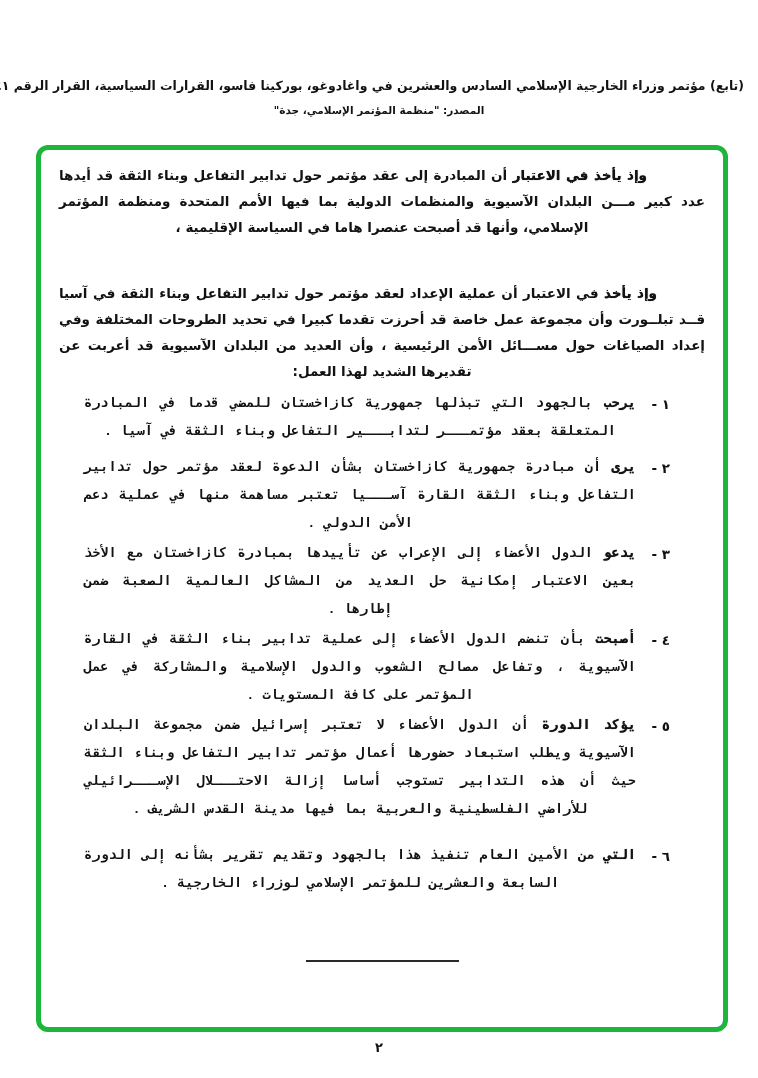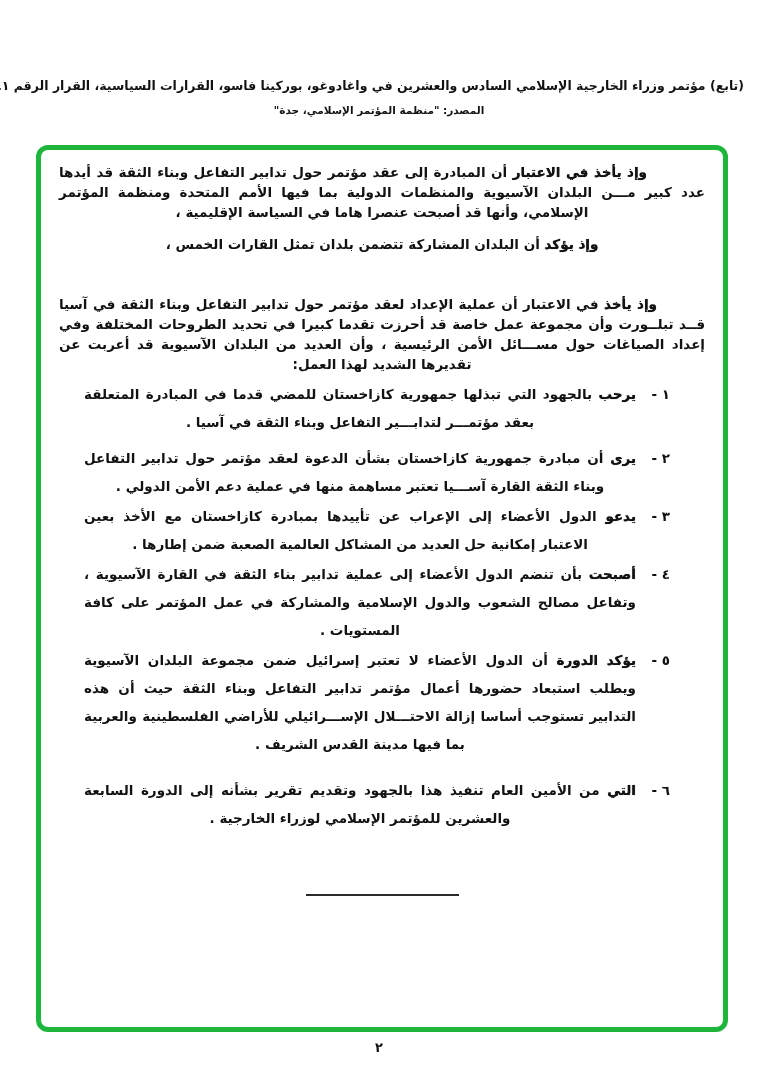--- a/index.html
+++ b/index.html
@@ -27,38 +27,38 @@
   .green-box {
     position: absolute; left: 36px; top: 145px;
     width: 692px; height: 887px;
     border: 5px solid var(--accent);
     border-radius: 12px;
     padding: 12px 18px 0 18px;
     direction: rtl;
     font-weight: 700;
   }
   .para {
-    font-size: 13.5px; line-height: 20px;
+    font-size: 13.5px; line-height: 26px;
     text-align: justify; text-align-last: center;
     margin: 0 0 12px 0;
   }
   .para.p1 { text-indent: 58px; margin-bottom: 12px; }
   .para.p2 { margin-bottom: 8px; }
   .para.p3 { text-indent: 48px; margin-bottom: 4px; margin-top: 40px; }
   .lead { font-weight: 700; text-shadow: 0 0 0.7px currentColor; }
   .list { padding: 2px 35px 0 25px; }
   .item {
     display: flex; gap: 10px;
     font-size: 13.5px; line-height: 28px;
     margin: 0 0 2px 0;
   }
   .item.gap-md { margin-bottom: 8px; }
   .item.gap-lg { margin-bottom: 18px; }
   .item .num { flex: 0 0 auto; min-width: 24px; white-space: nowrap; }
-  .item .itext { flex: 1 1 auto; text-align: justify; text-align-last: center; }
+  .item .itext { flex: 1 1 auto; text-align: justify; text-align-last: center; font-family: Liberation Mono, monospace; }
   .sep {
     width: 153px; height: 0;
     border-top: 2px solid #2a2a2a;
     margin: 62px auto 0 auto;
   }
   .page-num {
     position: absolute; top: 1040px; left: 0; right: 0;
     text-align: center; font-size: 13px; font-weight: 700;
     direction: rtl;
   }
@@ -66,21 +66,20 @@
 </head>
 <body>
 
 <div class="header1">(تابع) مؤتمر وزراء الخارجية الإسلامي السادس والعشرين في واغادوغو، بوركينا فاسو، القرارات السياسية، القرار الرقم ٢٦/٤١-س</div>
 <div class="header2">المصدر: "منظمة المؤتمر الإسلامي، جدة"</div>
 
 <div class="green-box">
 
   <p class="para p1"><span class="lead">وإذ يأخذ في الاعتبار</span><span> أن المبادرة إلى عقد مؤتمر حول تدابير التفاعل وبناء الثقة قد أيدها عدد كبير مـــن البلدان الآسيوية والمنظمات الدولية بما فيها الأمم المتحدة ومنظمة المؤتمر الإسلامي، وأنها قد أصبحت عنصرا هاما في السياسة الإقليمية ،</span></p>
 
-  <p class="para p2"><span class="lead">وإذ يؤكد</span><span> أن البلدان المشاركة تتضمن بلدان تمثل القارات الخمس ،</span></p>
 
   <p class="para p3"><span class="lead">وإذ يأخذ</span><span> في الاعتبار أن عملية الإعداد لعقد مؤتمر حول تدابير التفاعل وبناء الثقة في آسيا قــد تبلــورت وأن مجموعة عمل خاصة قد أحرزت تقدما كبيرا في تحديد الطروحات المختلفة وفي إعداد الصياغات حول مســـائل الأمن الرئيسية ، وأن العديد من البلدان الآسيوية قد أعربت عن تقديرها الشديد لهذا العمل:</span></p>
 
   <div class="list">
 
     <div class="item gap-md">
       <span class="num">١ -</span>
       <span class="itext"><span class="lead">يرحب</span><span> بالجهود التي تبذلها جمهورية كازاخستان للمضي قدما في المبادرة المتعلقة بعقد مؤتمـــر لتدابـــير التفاعل وبناء الثقة في آسيا .</span></span>
     </div>
 

